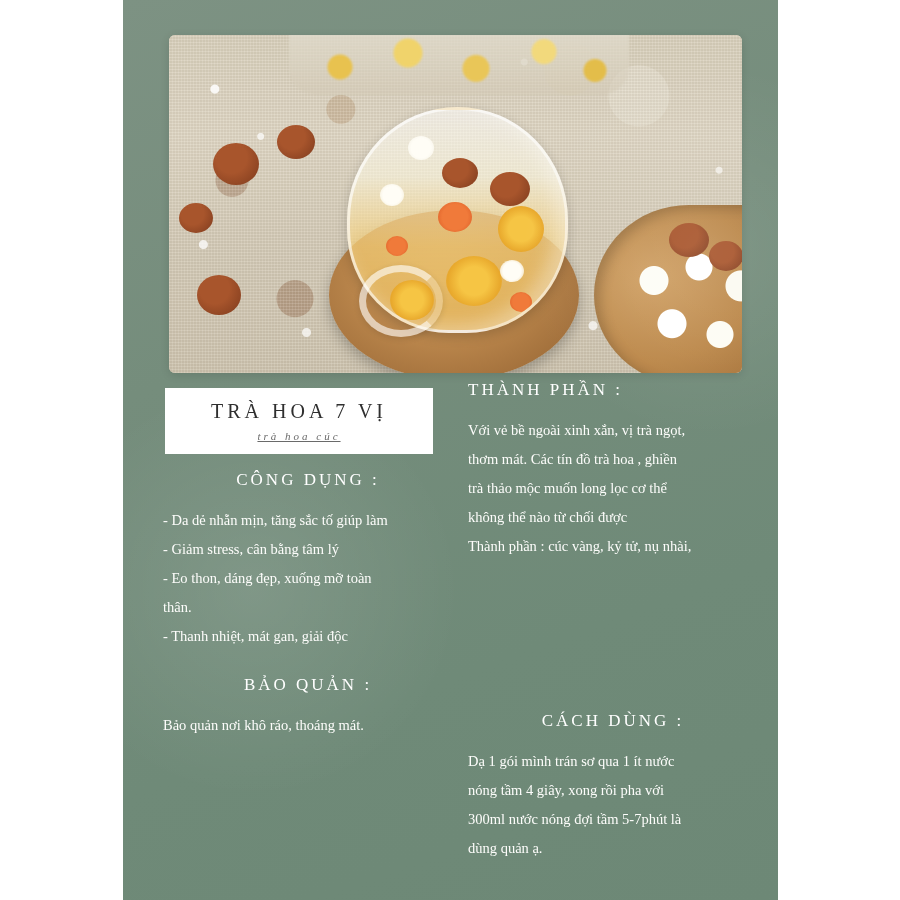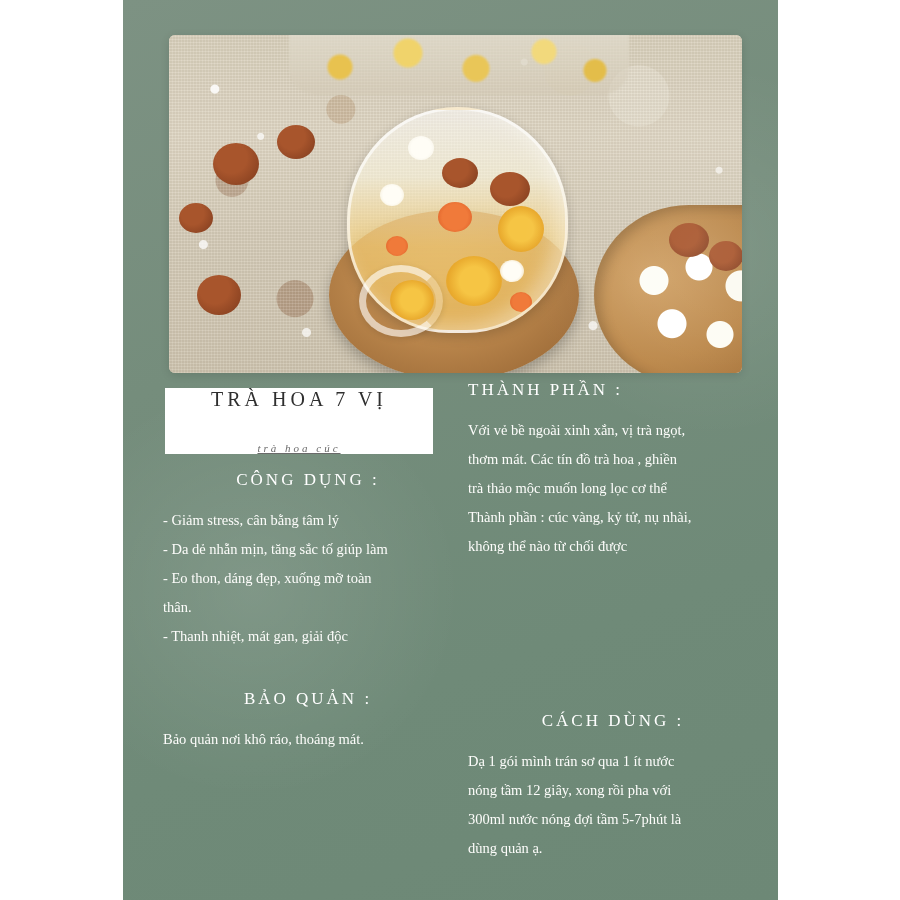--- a/index.html
+++ b/index.html
@@ -211,21 +211,21 @@
   .title-card {
     position: absolute;
     left: 42px;     
     top: 388px;
     width: 268px;
     height: 66px;
     background: #ffffff;
     display: flex;
     flex-direction: column;
     align-items: center;
-    justify-content: space-between;
+    justify-content: center;
   }
   .title-main {
     font-family: "Liberation Serif", serif;
     font-size: 20px;
     letter-spacing: 4px;
     color: #2f2f2f;
     font-weight: 400;
   }
   .title-sub {
     margin-top: 7px;
@@ -266,21 +266,21 @@
     text-align: left;
   }
   .body-text {
     font-family: "Liberation Serif", serif;
     font-size: 14.5px;
     line-height: 29px;
     color: #fdfdfb;
     margin: 0;
   }
   .body-text p { margin: 0; }
-  .section-gap-2 { margin-top: 38px; }
+  .section-gap-2 { margin-top: 24px; }
   .section-gap-3 { margin-top: 150px; }
 
   .list-line { white-space: nowrap; }
 </style>
 </head>
 <body>
 
 <div class="page">
 
   <div class="poster">
@@ -322,49 +322,49 @@
 
     <div class="title-card">
       <div class="title-main">TRÀ HOA 7 VỊ</div>
       <div class="title-sub">trà hoa cúc</div>
     </div>
 
     <div class="col-left">
 
       <h2 class="heading">CÔNG DỤNG :</h2>
       <div class="body-text">
+        <p class="list-line">- Da dẻ nhẵn mịn, tăng sắc tố giúp làm</p>
         <p class="list-line">- Giảm stress, cân bằng tâm lý</p>
-        <p class="list-line">- Da dẻ nhẵn mịn, tăng sắc tố giúp làm</p>
         <p class="list-line">- Eo thon, dáng đẹp, xuống mỡ toàn</p>
         <p class="list-line">thân.</p>
         <p class="list-line">- Thanh nhiệt, mát gan, giải độc</p>
       </div>
 
       <h2 class="heading section-gap-2">BẢO QUẢN :</h2>
       <div class="body-text">
         <p class="list-line">Bảo quản nơi khô ráo, thoáng mát.</p>
       </div>
 
     </div>
 
     <div class="col-right">
 
       <h2 class="heading left-align">THÀNH PHẦN :</h2>
       <div class="body-text">
         <p class="list-line">Với vẻ bề ngoài xinh xắn, vị trà ngọt,</p>
         <p class="list-line">thơm mát. Các tín đồ trà hoa , ghiền</p>
         <p class="list-line">trà thảo mộc muốn long lọc cơ thể</p>
+        <p class="list-line">không thể nào từ chối được</p>
         <p class="list-line">Thành phần : cúc vàng, kỷ tử, nụ nhài,</p>
-        <p class="list-line">không thể nào từ chối được</p>
       </div>
 
       <h2 class="heading section-gap-3">CÁCH DÙNG :</h2>
       <div class="body-text">
         <p class="list-line">Dạ 1 gói mình trán sơ qua 1 ít nước</p>
-        <p class="list-line">nóng tầm 12 giây, xong rồi pha với</p>
+        <p class="list-line">nóng tầm 4 giây, xong rồi pha với</p>
         <p class="list-line">300ml nước nóng đợi tầm 5-7phút là</p>
         <p class="list-line">dùng quản ạ.</p>
       </div>
 
     </div>
 
   </div>
 
   <div class="margin-left"></div>
   <div class="margin-right"></div>

